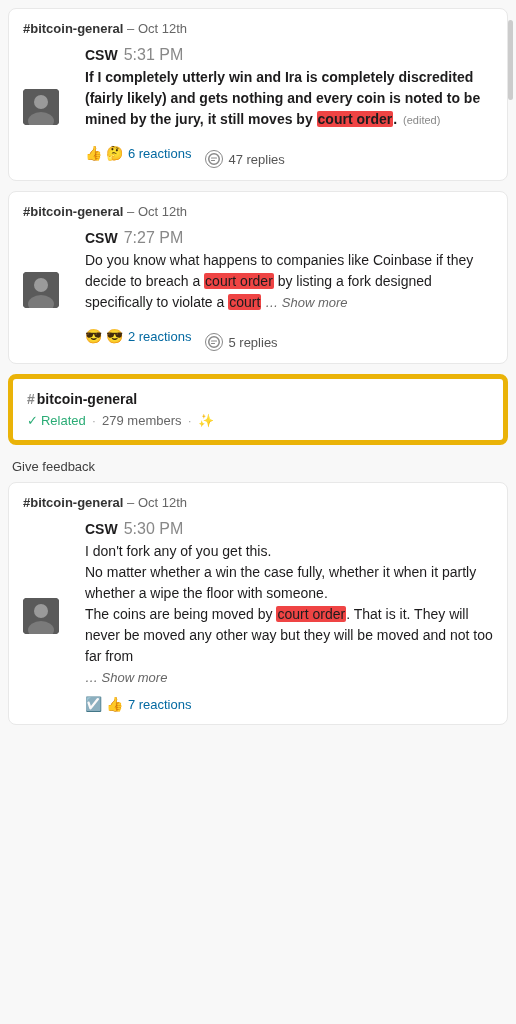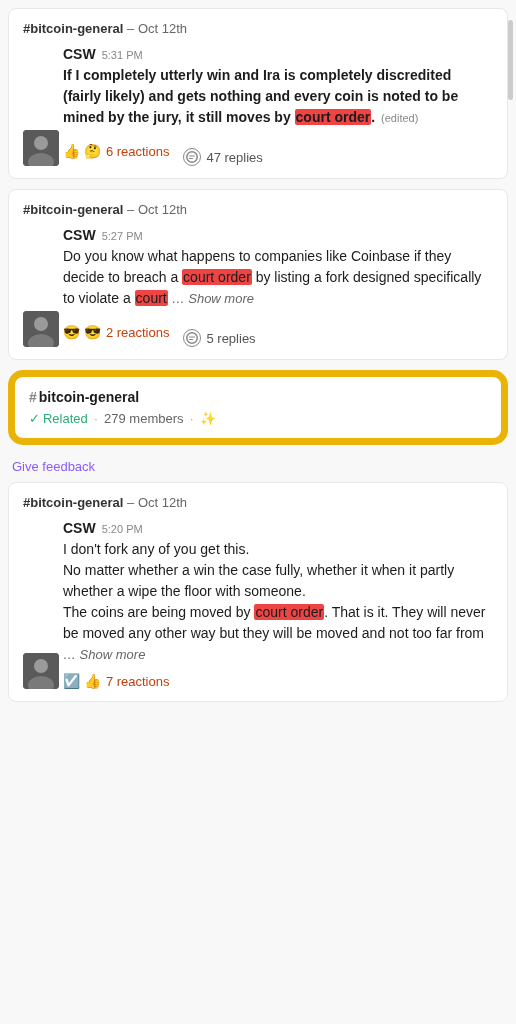--- a/index.html
+++ b/index.html
@@ -37,22 +37,22 @@
       font-weight: 400;
     }
 
     .card-header .channel-name {
       color: #333;
       font-weight: 600;
     }
 
     .message-row {
       display: flex;
-      align-items: flex-end;
-      gap: 4px;
+      align-items: center;
+      gap: 26px;
     }
 
     .avatar {
       width: 36px;
       height: 36px;
       border-radius: 4px;
       background: #4a4a4a;
       flex-shrink: 0;
       overflow: hidden;
       display: flex;
@@ -76,21 +76,21 @@
       margin-bottom: 3px;
     }
 
     .author-name {
       font-weight: 700;
       font-size: 14px;
       color: #1d1c1d;
     }
 
     .message-time {
-      font-size: 11px;
+      font-size: 16px;
       color: #888;
     }
 
     .message-text {
       font-size: 14px;
       color: #1d1c1d;
       line-height: 1.5;
     }
 
     .message-text strong {
@@ -119,21 +119,21 @@
 
     .reactions {
       display: flex;
       align-items: center;
       gap: 4px;
       font-size: 14px;
     }
 
     .reactions-count {
       font-size: 13px;
-      color: #c2410c;
+      color: #0369a1;
     }
 
     .replies-btn {
       display: flex;
       align-items: center;
       gap: 5px;
       font-size: 13px;
       color: #555;
       cursor: pointer;
       margin-top: 12px;
@@ -175,22 +175,22 @@
 
     .see-all-link {
       font-size: 13px;
       color: #1264a3;
       cursor: pointer;
       text-decoration: none;
     }
 
     .channel-info-card {
       background: #ffffff;
-      border: 7px solid #eab308;
-      border-radius: 15px;
+      border: 5px solid #eab308;
+      border-radius: 8px;
       padding: 12px 14px;
       margin-bottom: 10px;
     }
 
     .channel-name-large {
       font-size: 14px;
       font-weight: 700;
       color: #1d1c1d;
       margin-bottom: 6px;
     }
@@ -230,21 +230,21 @@
     .sparkle-icon {
       color: #f5a623;
     }
 
     .discussed-text {
       color: #666;
     }
 
     .give-feedback {
       font-size: 13px;
-      color: #8b5cf6;
+      color: #404040;
       padding: 4px 4px 8px 4px;
       cursor: pointer;
     }
 
     .scrollbar-track {
       position: absolute;
       right: 0;
       top: 0;
       width: 6px;
       height: 100%;
@@ -325,21 +325,21 @@
         <div class="avatar">
           <svg viewBox="0 0 36 36" xmlns="http://www.w3.org/2000/svg">
             <rect width="36" height="36" fill="#5a5a5a"></rect>
             <circle cx="18" cy="13" r="7" fill="#9a9a9a"></circle>
             <ellipse cx="18" cy="32" rx="13" ry="9" fill="#7a7a7a"></ellipse>
           </svg>
         </div>
         <div class="message-content">
           <div class="message-author-row">
             <span class="author-name">CSW</span>
-            <span class="message-time">5:27 PM</span>
+            <span class="message-time">7:27 PM</span>
           </div>
           <div class="message-text">
             Do you know what happens to companies like Coinbase if they decide to breach a <span class="highlight">court order</span> by listing a fork designed specifically to violate a <span class="highlight">court</span>
             <span class="show-more"> … Show more</span>
           </div>
           <div class="message-footer">
             <div class="reactions">
               <span>😎</span>
               <span>😎</span>
               <span class="reactions-count">2 reactions</span>
@@ -388,21 +388,21 @@
         <div class="avatar">
           <svg viewBox="0 0 36 36" xmlns="http://www.w3.org/2000/svg">
             <rect width="36" height="36" fill="#5a5a5a"></rect>
             <circle cx="18" cy="13" r="7" fill="#9a9a9a"></circle>
             <ellipse cx="18" cy="32" rx="13" ry="9" fill="#7a7a7a"></ellipse>
           </svg>
         </div>
         <div class="message-content">
           <div class="message-author-row">
             <span class="author-name">CSW</span>
-            <span class="message-time">5:20 PM</span>
+            <span class="message-time">5:30 PM</span>
           </div>
           <div class="message-text">
             <span>I don't fork any of you get this.</span><br>
             <span>No matter whether a win the case fully, whether it when it partly whether a wipe the floor with someone.</span><br>
             <span>The coins are being moved by </span><span class="highlight">court order</span><span>. That is it. They will never be moved any other way but they will be moved and not too far from</span>
             <br><span class="show-more"> … Show more</span>
           </div>
           <div class="message-footer">
             <div class="reactions">
               <span>☑️</span>

